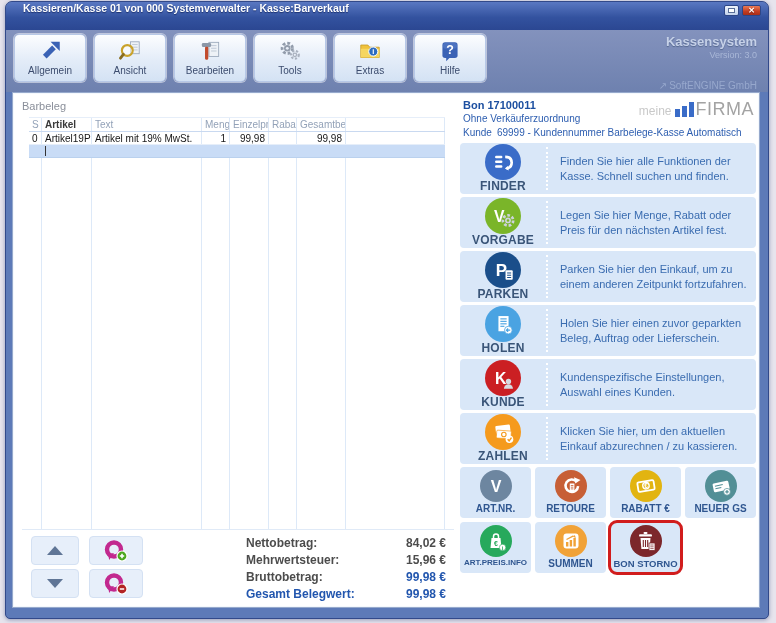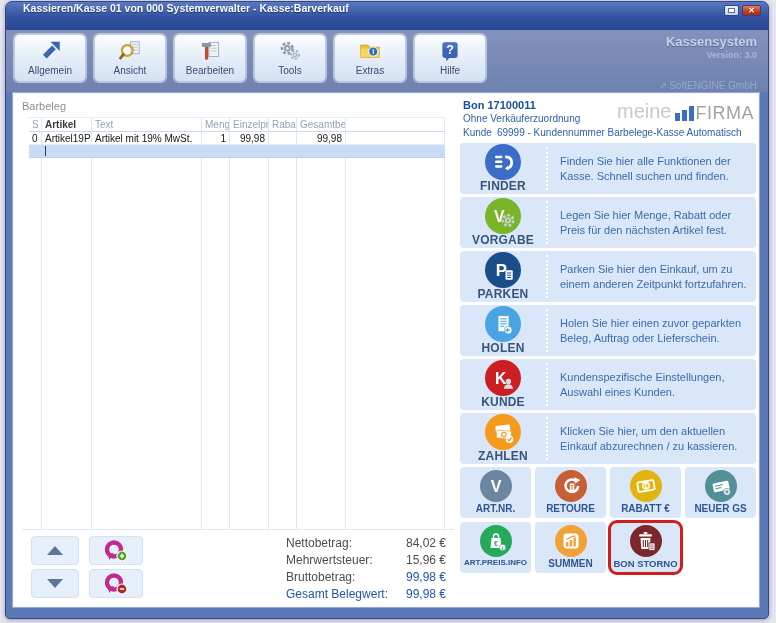--- a/index.html
+++ b/index.html
@@ -23,21 +23,21 @@
   
   .toolbar { height:62px; background:linear-gradient(#8392bd,#6e81af); flex:0 0 auto; position:relative; padding:4px 0 0 8px; display:flex; gap:8px; }
   .tbtn { width:72px; height:48px; border-radius:5px; border:1px solid #b7c8e7;
     background:linear-gradient(#fcfdff,#e3ecf8 55%,#d4e2f4); box-shadow:0 0 0 1px rgba(255,255,255,.5);
     display:flex; flex-direction:column; align-items:center; justify-content:flex-start; padding-top:3px; cursor:pointer; }
   .tbtn svg { width:26px; height:26px; flex:0 0 auto; }
   .tbtn .tlabel { font-size:10px; color:#3c4c6e; margin-top:1px; }
 
   .brand { position:absolute; right:11px; top:5px; text-align:right; line-height:1.15; }
   .brand .product { font-size:13px; font-weight:bold; color:#c6d1e8; text-shadow:0 1px 1px #55688f; }
-  .brand .version { font-size:9px; color:#a9b7d7;font-weight:bold; }
+  .brand .version { font-size:9px; color:#a9b7d7; }
   .brand .company { font-size:10px; color:#97a8cd; margin-top:20px; }
   .brand .company .arr { color:#97a8cd; font-size:10px; margin-right:2px; }
 
   
   .content { flex:1 1 auto; margin:0 8px 10px 6px; background:#fff; border:1px solid #96a9cc;
     box-shadow:inset 0 0 0 1px #f4f8fd; display:flex; position:relative; }
 
   
   .left { flex:1 1 auto; position:relative; padding:7px 0 0 9px; }
   .section-label { font-size:11px; color:#8a8f9a; }
@@ -57,33 +57,33 @@
   .tempty .cell { border-bottom:none; }
 
   .controls { position:absolute; left:9px; right:4px; bottom:6px; height:72px; border-top:1px solid #e0eaf7; padding-top:6px; display:flex; }
   .navgrid { display:grid; grid-template-columns:48px 54px; grid-auto-rows:29px; column-gap:10px; row-gap:4px; margin-left:9px; }
   .navbtn { background:#e7effa; border:1px solid #d4e1f3; border-radius:4px; display:flex; align-items:center; justify-content:center; cursor:pointer; }
   .tri-up { width:0; height:0; border-left:8px solid transparent; border-right:8px solid transparent; border-bottom:9px solid #5f7596; }
   .tri-dn { width:0; height:0; border-left:8px solid transparent; border-right:8px solid transparent; border-top:9px solid #5f7596; }
   .navbtn svg { width:26px; height:24px; }
 
   .totals { margin-left:auto; width:200px; margin-right:8px; margin-top:-2px; }
-  .tot-line { display:flex; justify-content:space-between; height:17px; align-items:center; font-size:12px; font-weight:normal;margin-left:40px; }
+  .tot-line { display:flex; justify-content:space-between; height:17px; align-items:center; font-size:12px; font-weight:bold; }
   .tot-dark { color:#4c4c4c; }
   .tot-blue { color:#2256ae; }
 
   
   .right { width:301px; flex:0 0 auto; padding:6px 3px 0 2px; }
   .bonhead { position:relative; height:44px; margin-left:3px; }
   .bon-no { font-size:11px; font-weight:bold; color:#1c4fa0; }
   .bon-l2 { font-size:10px; color:#2d5eb0; margin-top:2px; }
   .bon-l3 { font-size:10px; color:#2d5eb0; margin-top:3px; }
   .bon-l3 .cv { margin-left:5px; }
   .logo { position:absolute; right:2px; top:2px; display:flex; align-items:flex-end; }
-  .logo .p1 { font-size:20px; color:#c9c9c9; line-height:1; }
+  .logo .p1 { font-size:12px; color:#c9c9c9; line-height:1; }
   .logo .bars { display:flex; align-items:flex-end; gap:2px; margin:0 2px 0 3px; }
   .logo .bars i { display:block; background:#3a6cc8; width:5px; }
   .logo .b1{height:8px;} .logo .b2{height:11px;} .logo .b3{height:15px;}
   .logo .p2 { font-size:18px; color:#a3a3a3; letter-spacing:.5px; line-height:.9; }
 
   .action { height:51px; margin-bottom:3px; background:#d9e7f8; border-radius:4px; display:flex; align-items:center; cursor:pointer; }
   .a-left { width:86px; flex:0 0 auto; display:flex; flex-direction:column; align-items:center; }
   .circle { border-radius:50%; display:flex; align-items:center; justify-content:center; }
   .a-left .circle { width:36px; height:36px; }
   .circle svg { width:27px; height:27px; }

